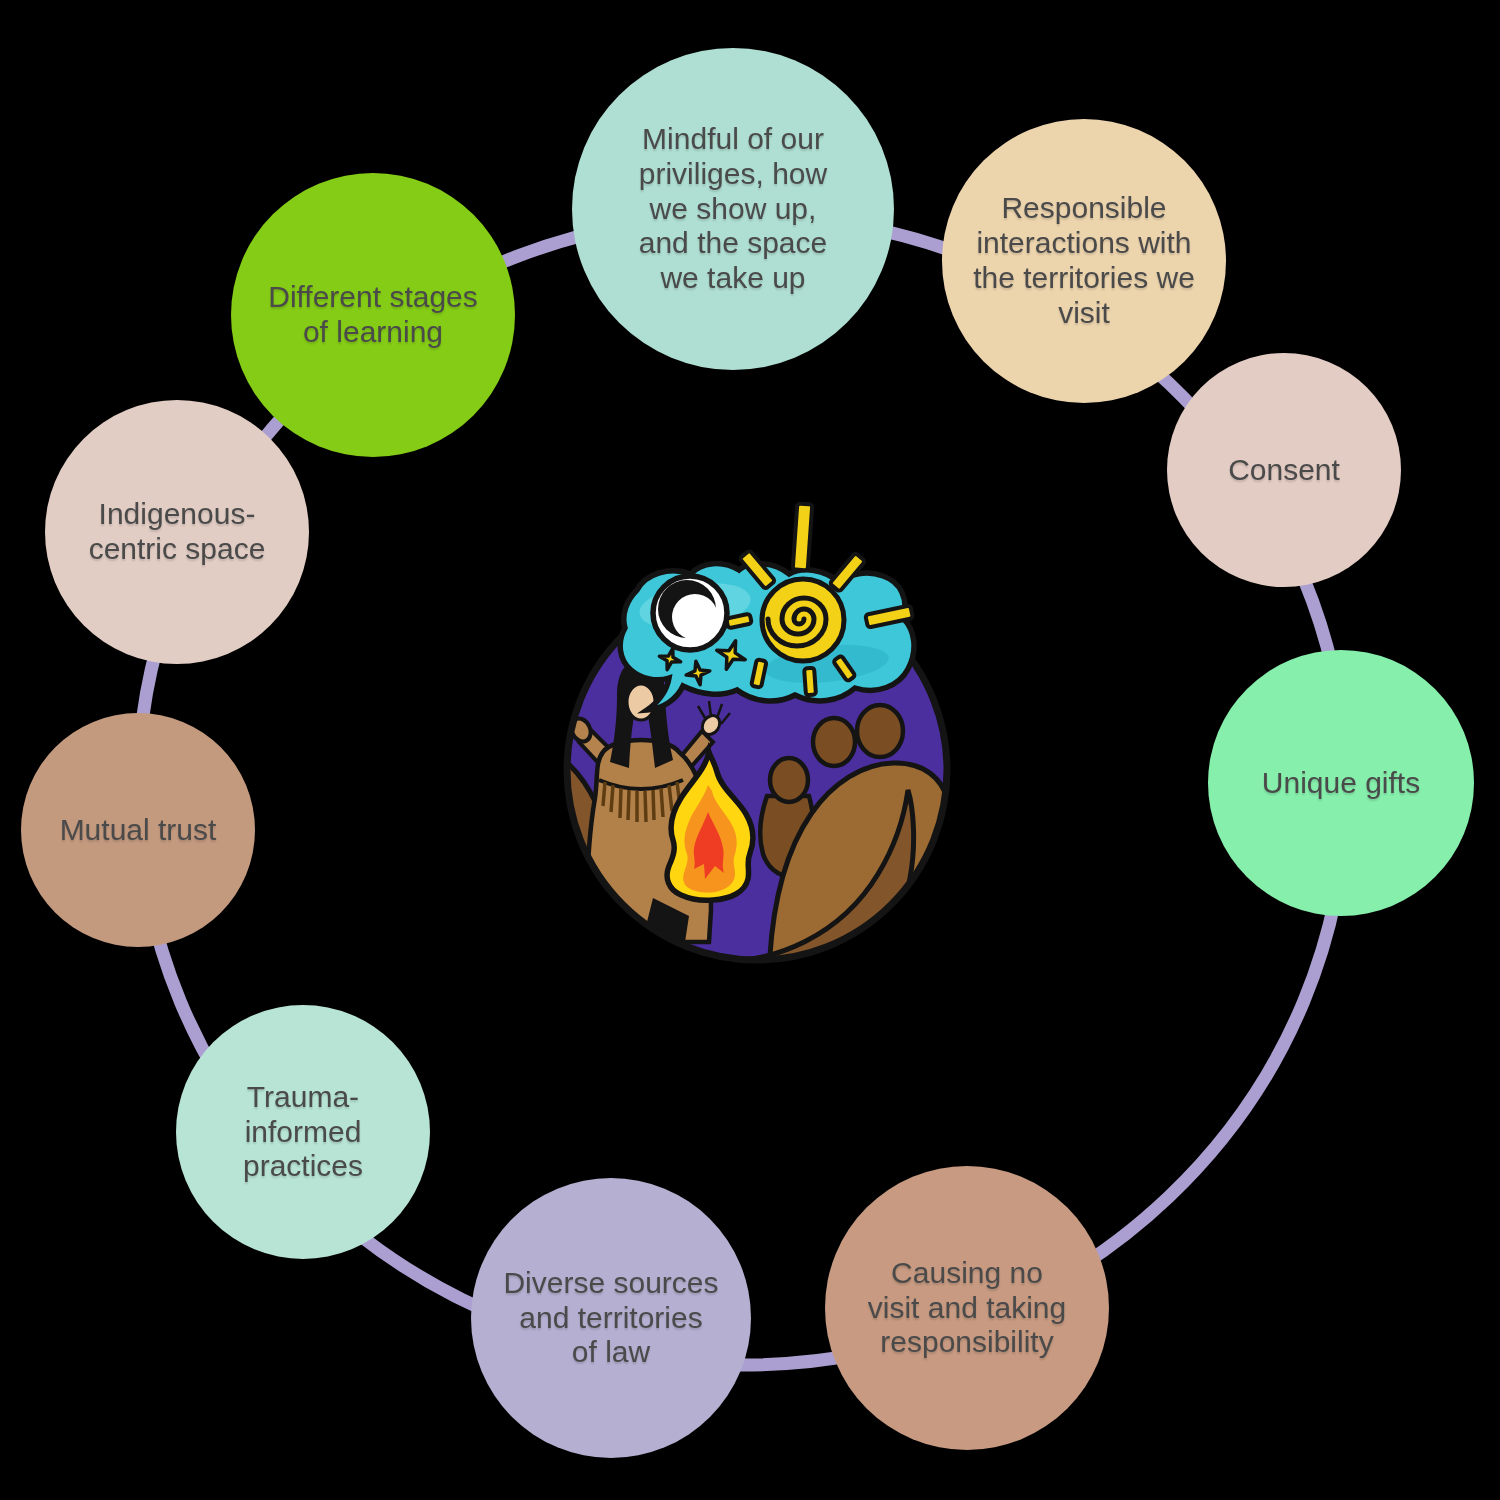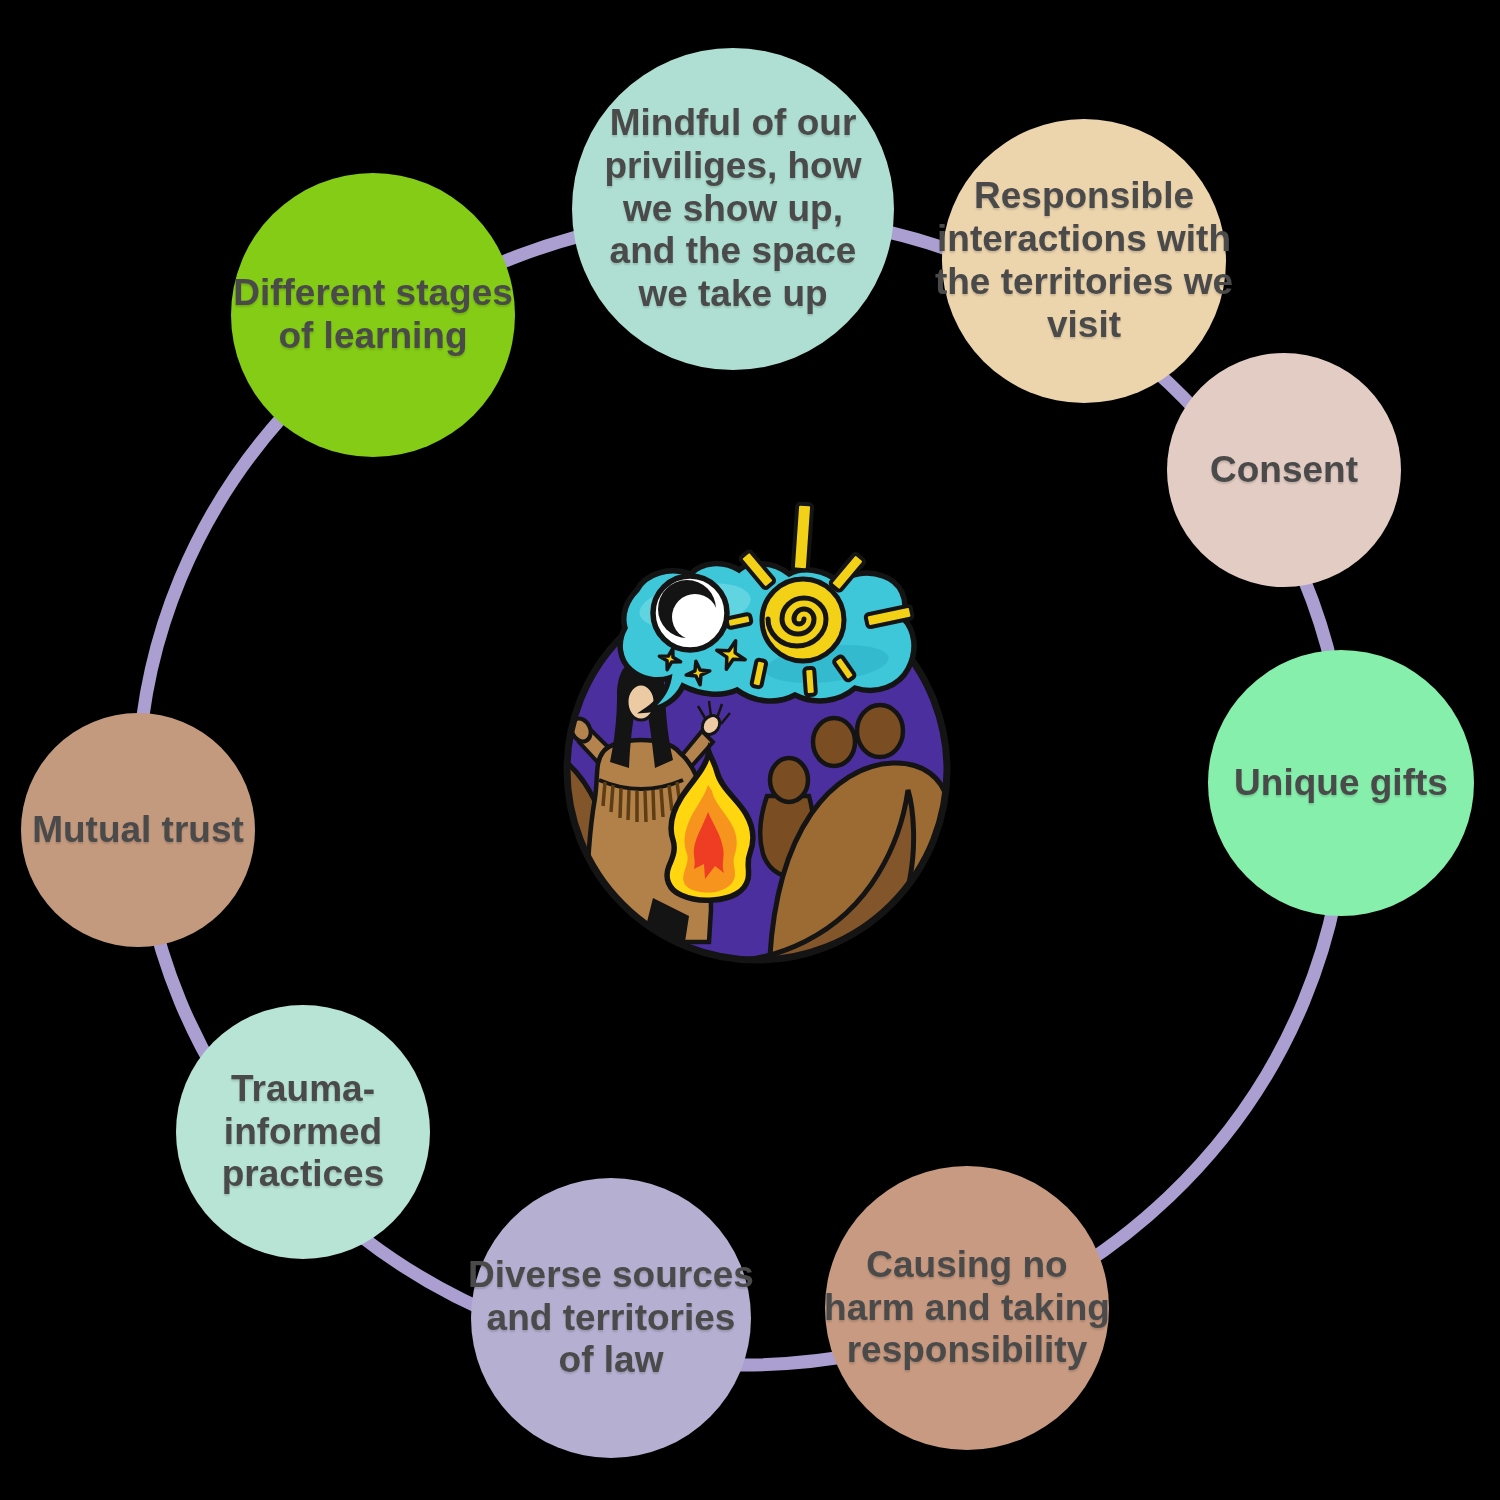--- a/index.html
+++ b/index.html
@@ -9,21 +9,21 @@
     font-family:"Liberation Sans","DejaVu Sans",sans-serif;
   }
   .stage{position:absolute;inset:0;width:1500px;height:1500px;}
   .ring-svg{position:absolute;left:0;top:0;z-index:1;}
   .node{
     position:absolute;border-radius:50%;z-index:3;
     display:flex;align-items:center;justify-content:center;
   }
   .node-label{
     white-space:pre;text-align:center;
-    font-weight:700;font-size:37px;line-height:1.16;
+    font-weight:400;font-size:30px;line-height:1.16;
     color:var(--label-color,#4a4a4a);
     text-shadow:0 2px 2px rgba(0,0,0,0.15);
   }
   .illustration{position:absolute;left:545px;top:480px;z-index:2;}
 
   
   .c-sky{fill:var(--sky);}
   .c-bubble{fill:var(--bubble);stroke:var(--outline);stroke-width:5.5px;}
   .c-sun{fill:var(--sun);stroke:var(--outline);stroke-width:5px;}
   .c-ray{fill:var(--sun);stroke:var(--outline);stroke-width:4px;}
@@ -156,34 +156,38 @@
 visit</span>
   </div>
   <div class="node" style="left: 1167px; top: 353px; width: 234px; height: 234px; background: rgb(227, 204, 195);">
     <span class="node-label">Consent</span>
   </div>
   <div class="node" style="left: 1208px; top: 650px; width: 266px; height: 266px; background: #86efac;">
     <span class="node-label">Unique gifts</span>
   </div>
   <div class="node" style="left: 825px; top: 1166px; width: 284px; height: 284px; background: rgb(199, 154, 129);">
     <span class="node-label">Causing no
-harm and taking
+visit and taking
 responsibility</span>
   </div>
   <div class="node" style="left: 471px; top: 1178px; width: 280px; height: 280px; background: rgb(181, 175, 209);">
     <span class="node-label">Diverse sources
 and territories
 of law</span>
   </div>
   <div class="node" style="left: 176px; top: 1005px; width: 254px; height: 254px; background: rgb(183, 228, 213);">
     <span class="node-label">Trauma-
 informed
 practices</span>
   </div>
   <div class="node" style="left: 21px; top: 713px; width: 234px; height: 234px; background: rgb(196, 154, 127);">
     <span class="node-label">Mutual trust</span>
   </div>
+  <div class="node" style="left: 45px; top: 400px; width: 264px; height: 264px; background: rgb(226, 205, 196);">
+    <span class="node-label">Indigenous-
+centric space</span>
+  </div>
   <div class="node" style="left: 231px; top: 173px; width: 284px; height: 284px; background: #84cc16;">
     <span class="node-label">Different stages
 of learning</span>
   </div>
 
 </div>
 
 </body></html>

